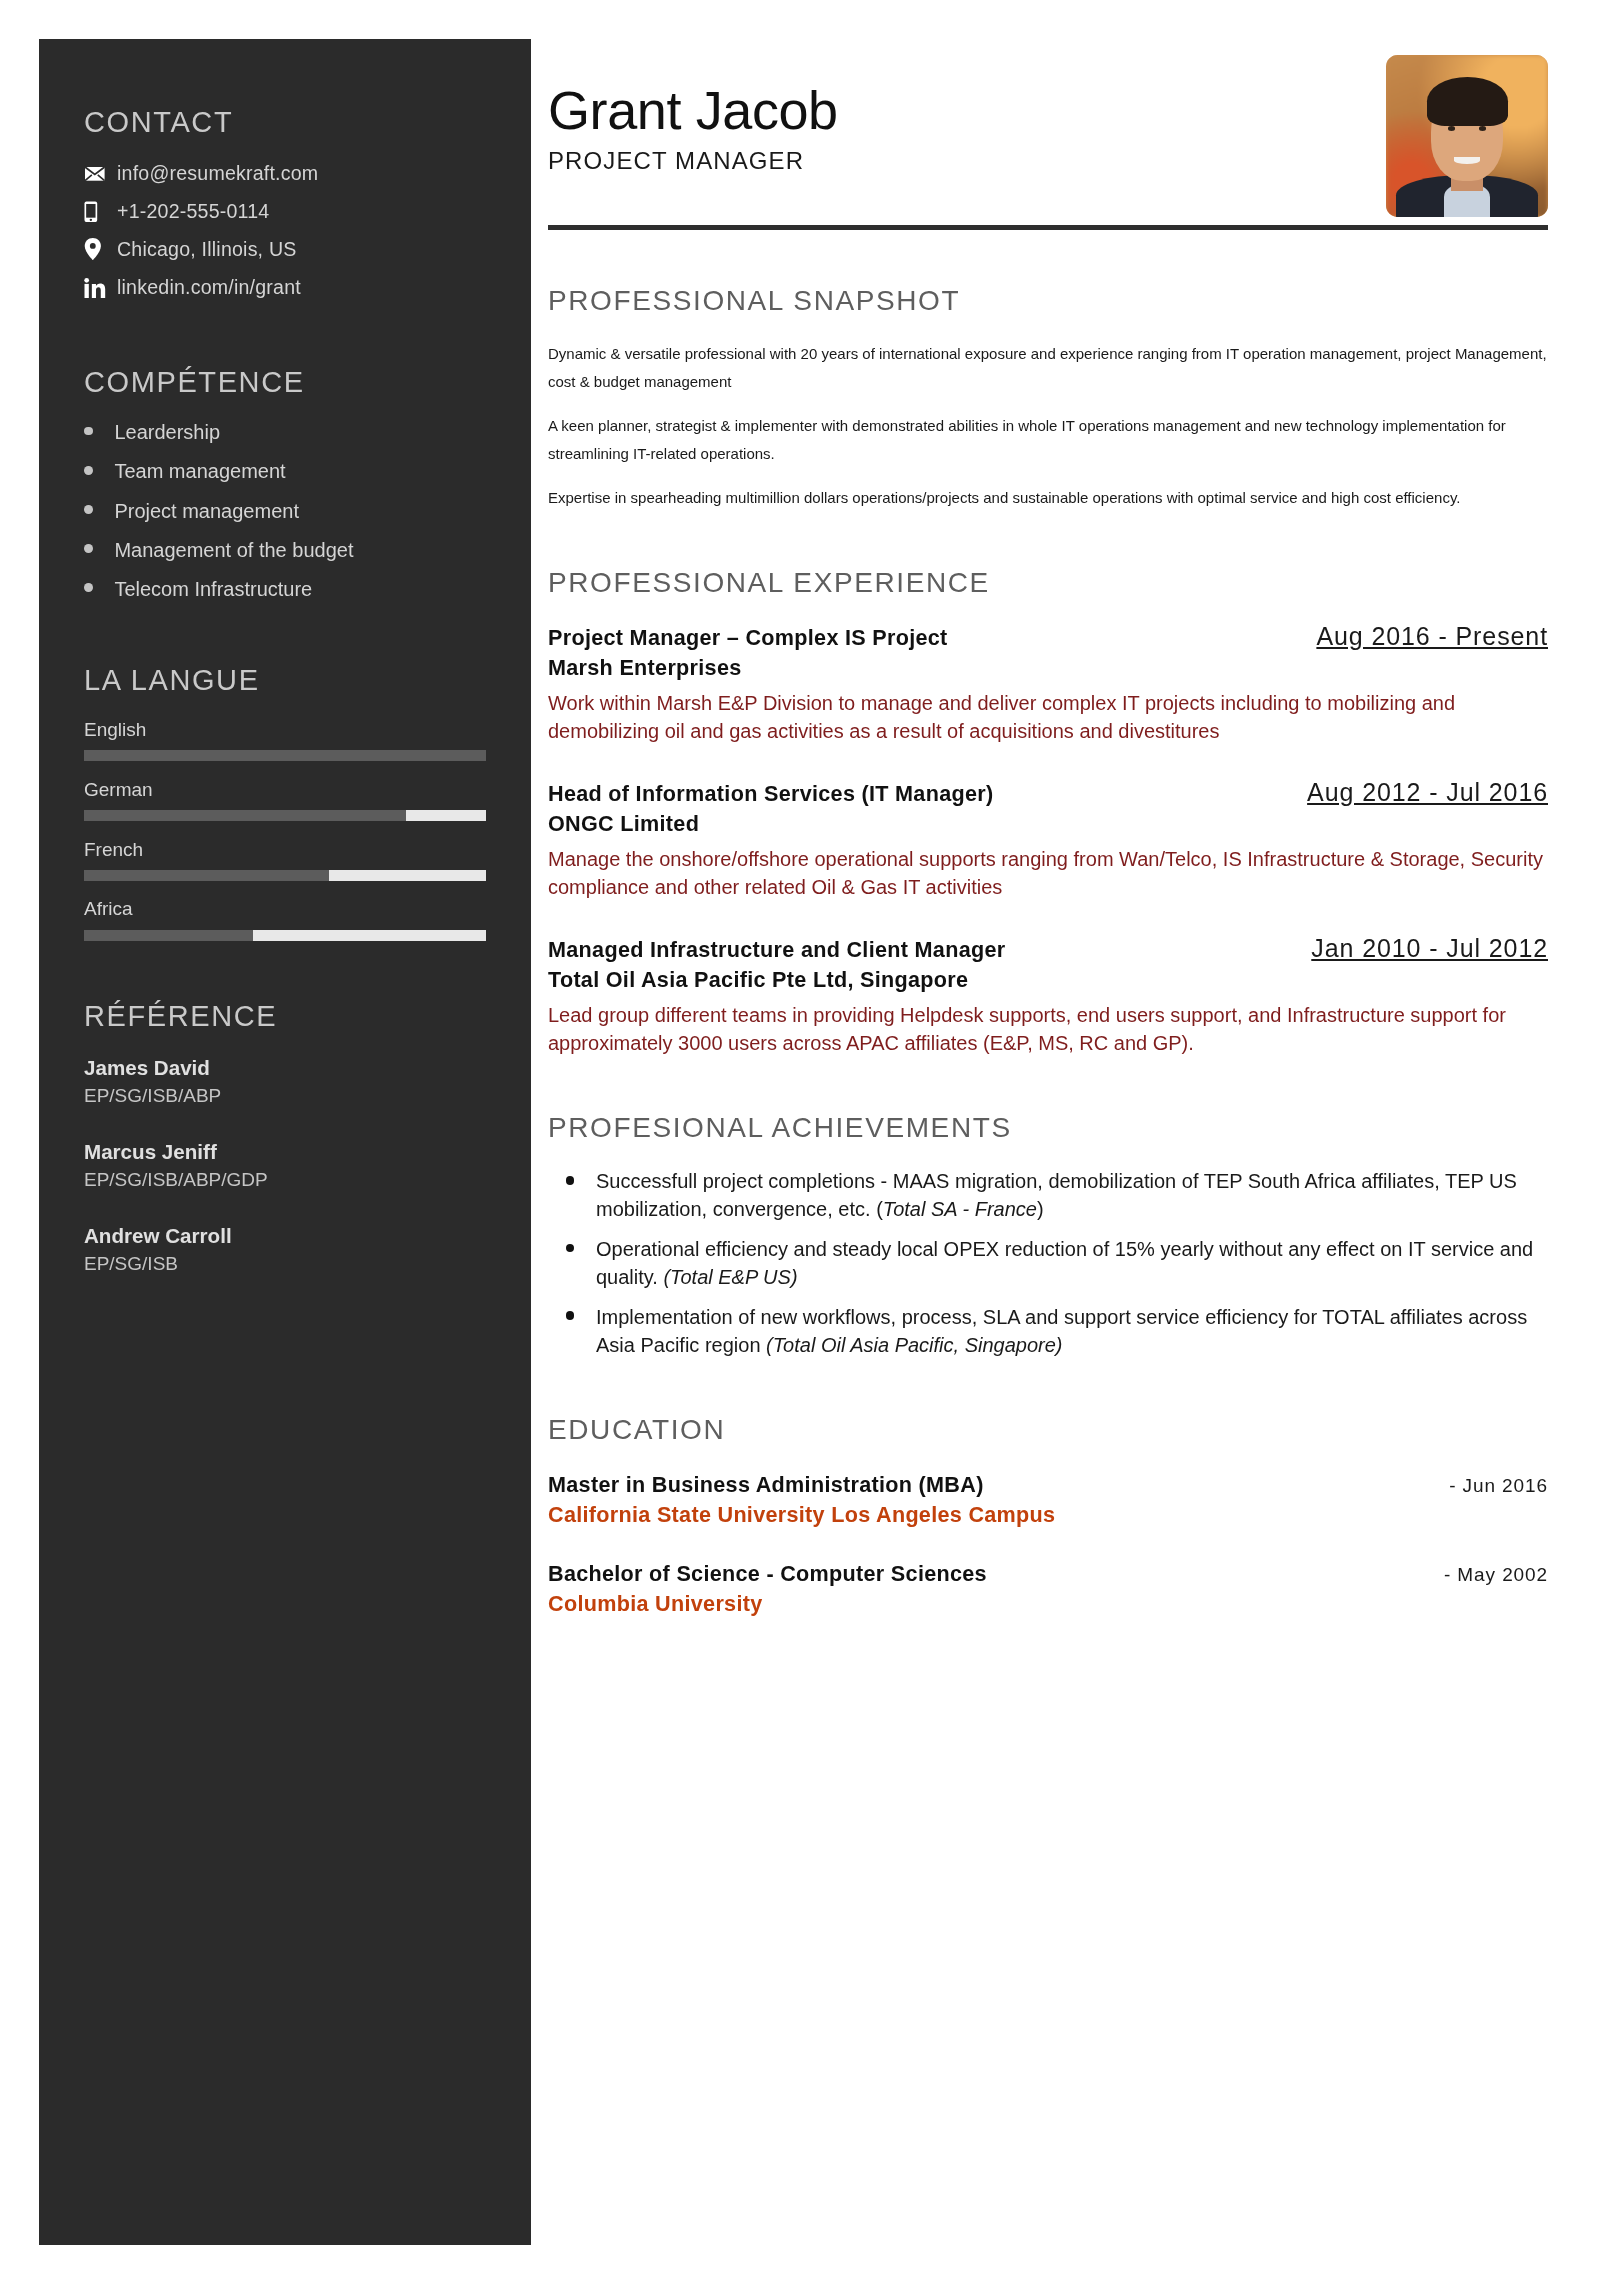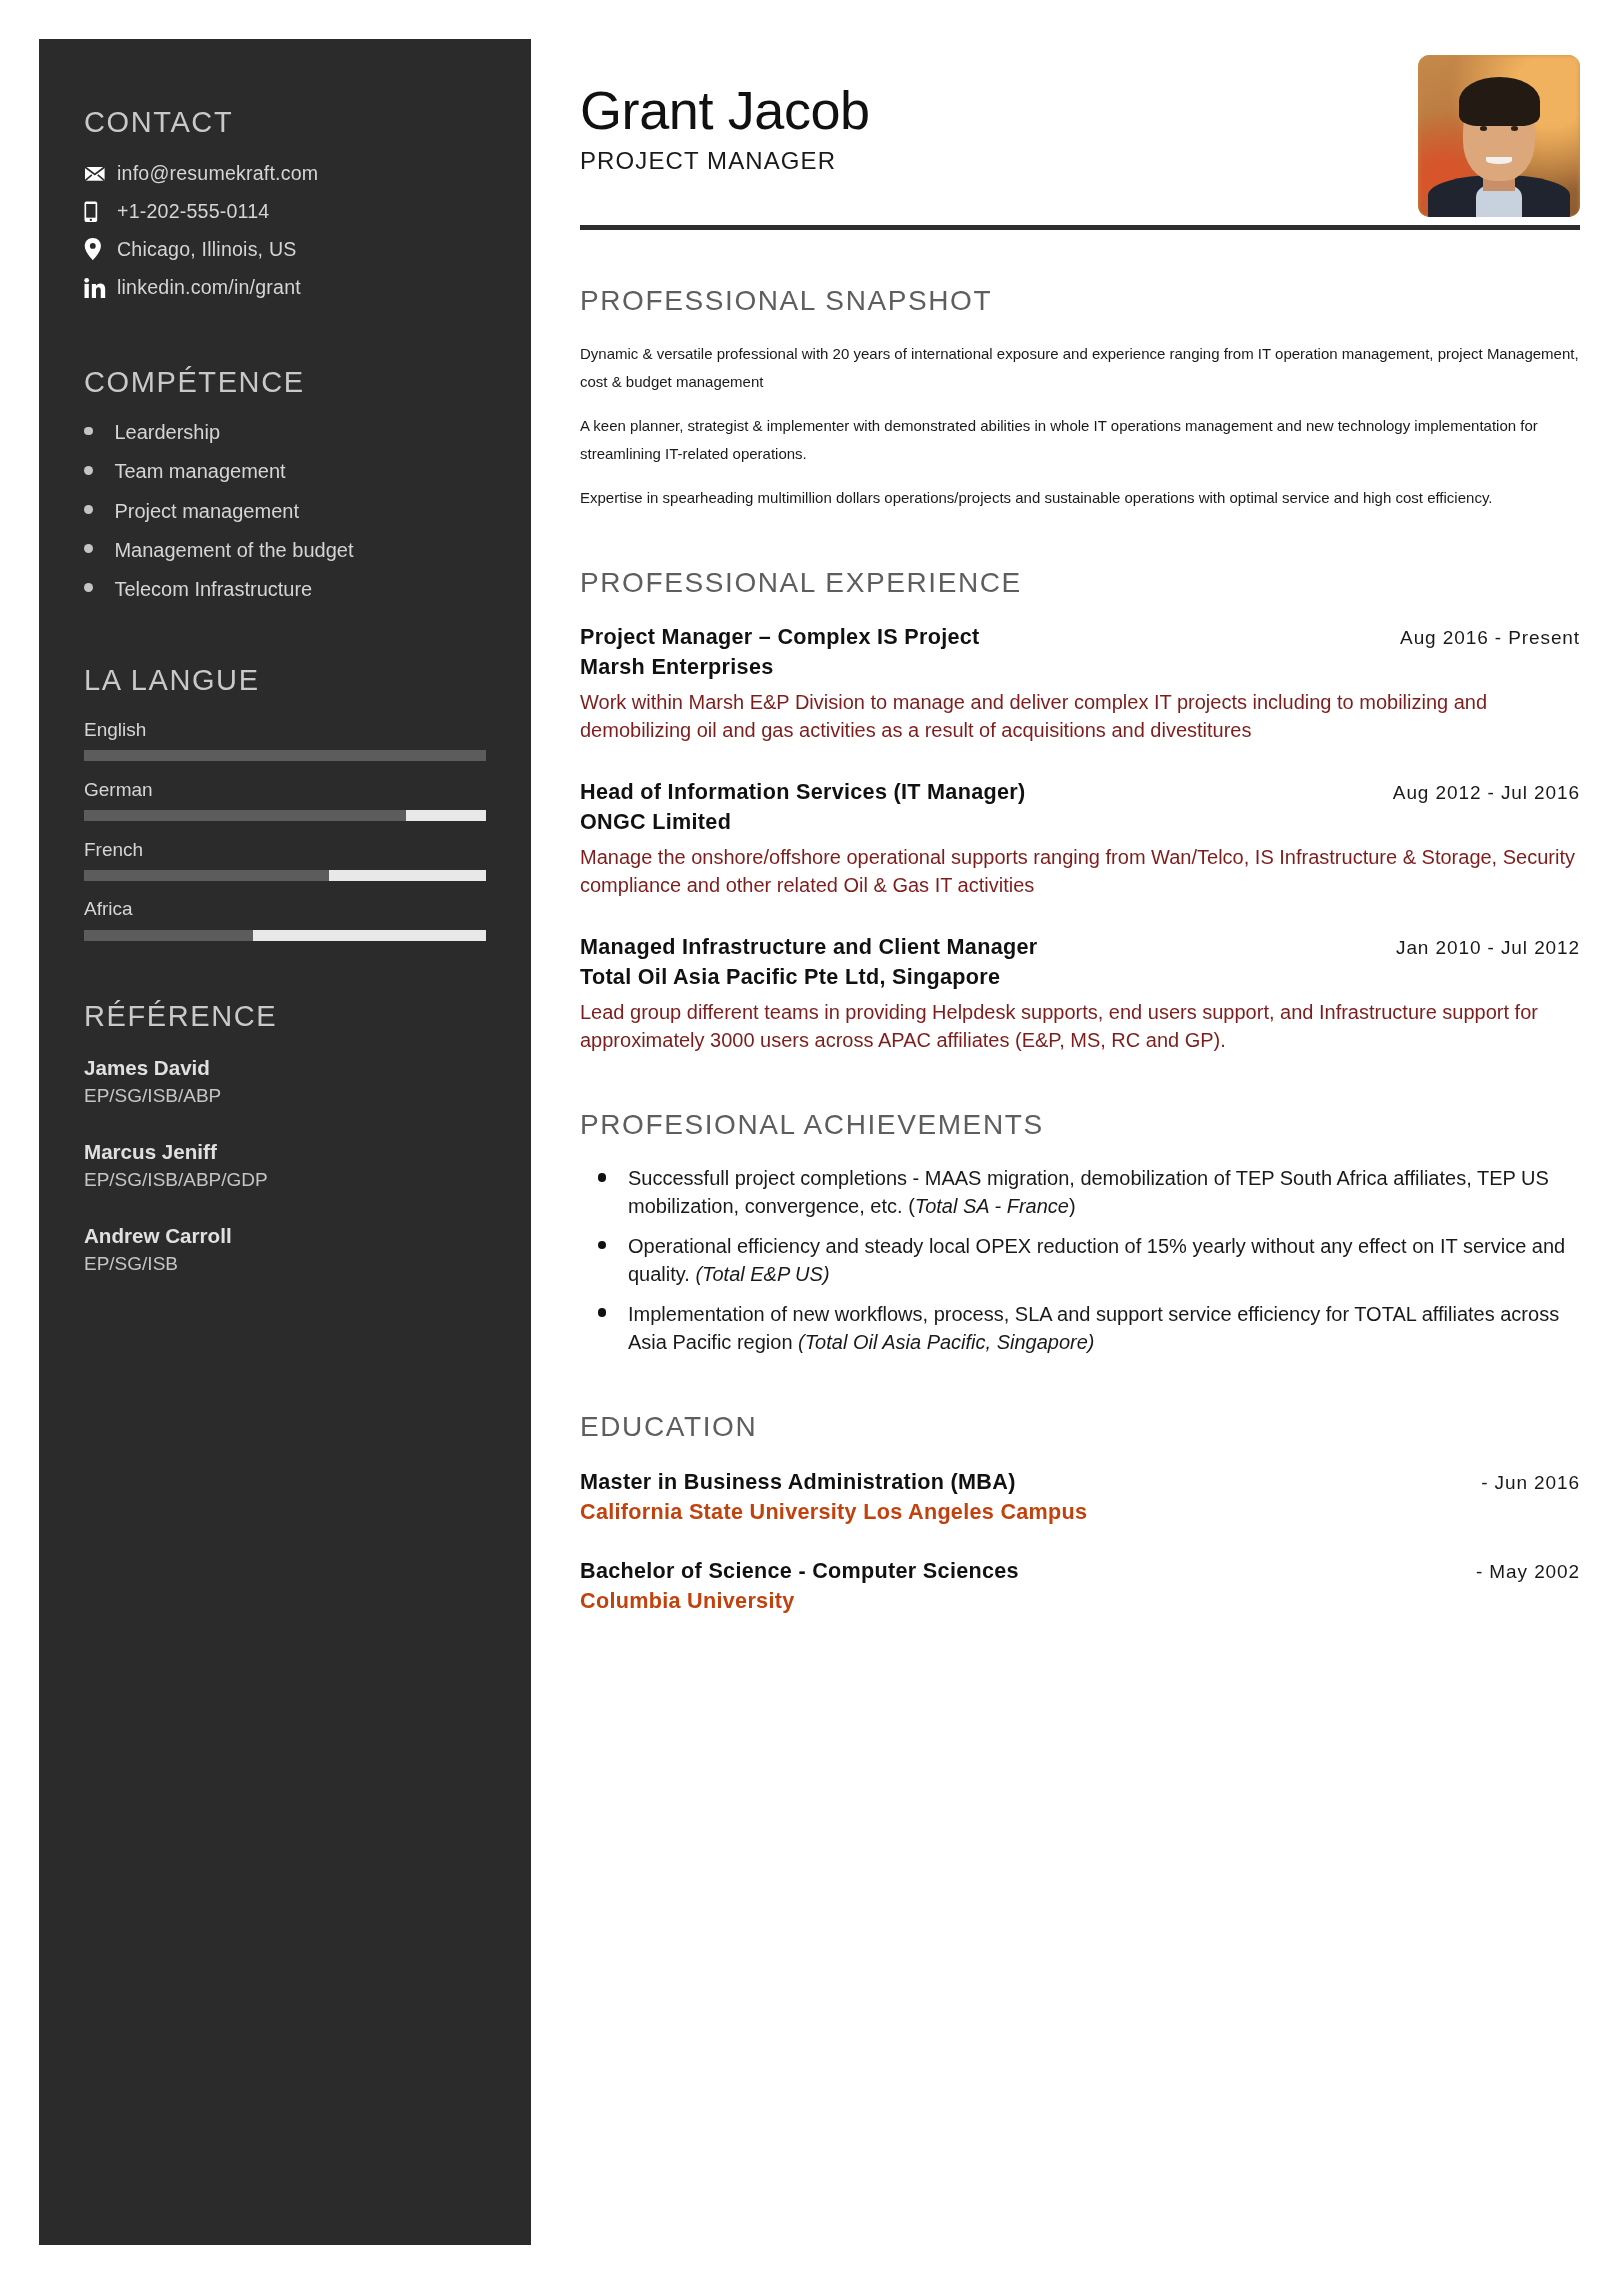--- a/index.html
+++ b/index.html
@@ -113,21 +113,21 @@
   }
   .ref-role {
     font-size: 19px;
     color: #c5c5c5;
     line-height: 24.5px;
   }
 
   
   #main {
     position: absolute;
-    left: 580px;
+    left: 548px;
     top: 39px;
     width: 1000px;
   }
 
   
   #header-row {
     display: flex;
     align-items: flex-start;
     justify-content: space-between;
     height: 184px;
@@ -243,26 +243,27 @@
     align-items: baseline;
   }
   .job-title {
     font-size: 21.6px;
     font-weight: 700;
     color: #111111;
     line-height: 30px;
     letter-spacing: 0.3px;
   }
   .job-date {
-    font-size: 19px;
+    font-size: 25px;
     font-weight: 400;
     color: #1a1a1a;
     letter-spacing: 0.9px;
     white-space: nowrap;
     padding-left: 19.6px;
+    text-decoration: underline;
   }
   .job-company {
     font-size: 21.6px;
     font-weight: 700;
     color: #111111;
     line-height: 30px;
     letter-spacing: 0.3px;
     margin-bottom: 5.9px;
   }
   .job-desc {

